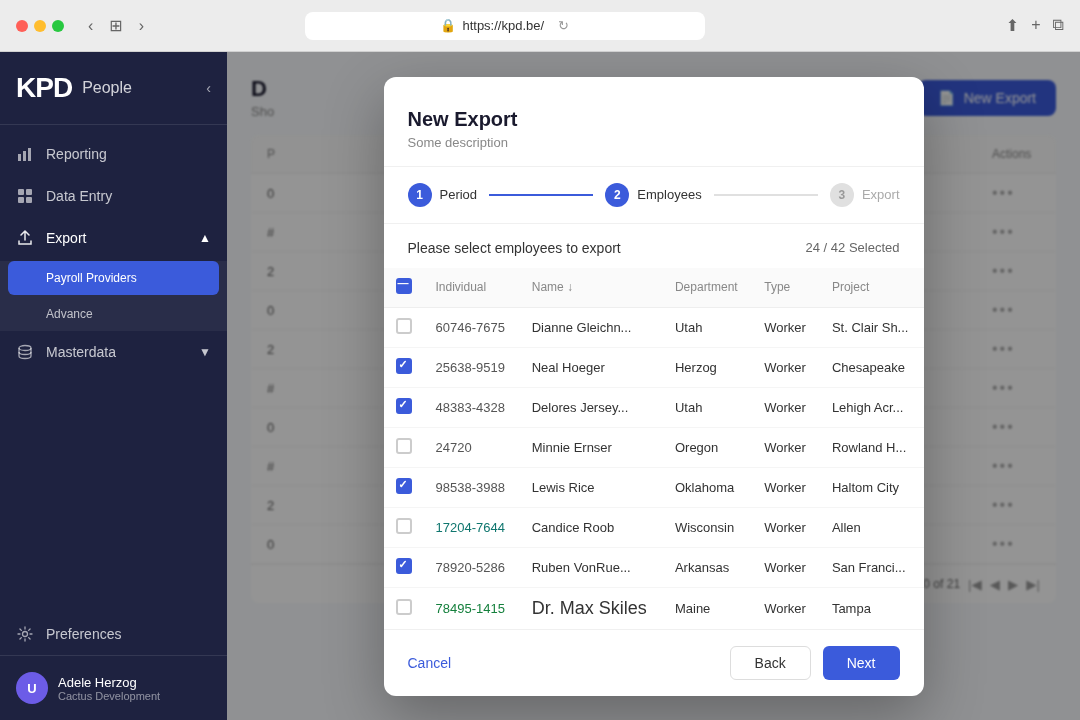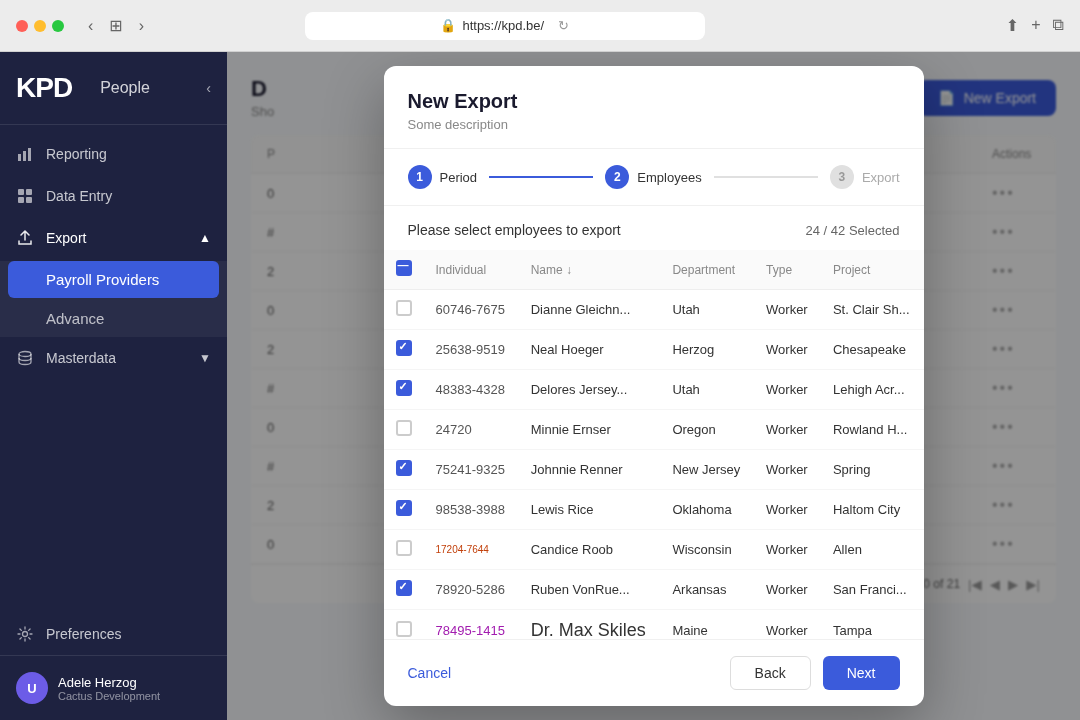--- a/index.html
+++ b/index.html
@@ -15,33 +15,33 @@
     .browser-nav { display: flex; gap: 8px; margin-left: 8px; }
     .nav-btn { background: none; border: none; font-size: 16px; color: #666; cursor: pointer; padding: 4px; }
     .address-bar { flex: 1; background: white; border-radius: 8px; height: 28px; display: flex; align-items: center; justify-content: center; gap: 6px; font-size: 13px; color: #333; max-width: 400px; margin: 0 auto; }
     .browser-actions { display: flex; gap: 12px; margin-left: auto; font-size: 16px; color: #666; }
 
     
     .app { display: flex; height: 668px; }
 
     
     .sidebar { width: 227px; background: #1e2240; display: flex; flex-direction: column; color: white; flex-shrink: 0; }
-    .sidebar-logo { display: flex; align-items: center; gap: 28px; padding: 20px 16px; border-bottom: 1px solid rgba(255,255,255,0.1); }
+    .sidebar-logo { display: flex; align-items: center; gap: 10px; padding: 20px 16px; border-bottom: 1px solid rgba(255,255,255,0.1); }
     .logo-text { font-size: 28px; font-weight: 700; color: white; letter-spacing: -1px; }
     .logo-people { font-size: 16px; color: rgba(255,255,255,0.8); text-align: right; }
     .collapse-btn { margin-left: auto; color: rgba(255,255,255,0.6); cursor: pointer; font-size: 14px; }
 
     .sidebar-nav { flex: 1; padding: 8px 0; }
     .nav-item { display: flex; align-items: center; gap: 12px; padding: 12px 16px; cursor: pointer; color: rgba(255,255,255,0.75); font-size: 14px; }
     .nav-item.active-parent { color: white; }
     .nav-item-icon { width: 18px; height: 18px; display: flex; align-items: center; justify-content: center; flex-shrink: 0; }
     .nav-expand { margin-left: auto; font-size: 12px; }
 
     .nav-sub { background: rgba(255,255,255,0.05); }
-    .nav-sub-item { display: flex; align-items: center; padding: 10px 16px 10px 46px; cursor: pointer; color: rgba(255,255,255,0.7); font-size: 15px; }
+    .nav-sub-item { display: flex; align-items: center; padding: 10px 16px 10px 46px; cursor: pointer; color: rgba(255,255,255,0.7); font-size: 12px; }
     .nav-sub-item.active { background: #3b5bdb; color: white; border-radius: 6px; margin: 2px 8px; padding: 10px 16px 10px 38px; }
 
     .sidebar-footer { padding: 16px; border-top: 1px solid rgba(255,255,255,0.1); }
     .user-info { display: flex; align-items: center; gap: 10px; }
     .avatar { width: 32px; height: 32px; border-radius: 50%; background: #6c5ce7; display: flex; align-items: center; justify-content: center; font-size: 13px; color: white; font-weight: 600; }
     .user-details { flex: 1; }
     .user-name { font-size: 13px; color: white; font-weight: 500; }
     .user-company { font-size: 11px; color: rgba(255,255,255,0.5); }
 
     .preferences-item { display: flex; align-items: center; gap: 12px; padding: 12px 16px; cursor: pointer; color: rgba(255,255,255,0.75); font-size: 14px; }
@@ -53,21 +53,21 @@
     .page-title { font-size: 22px; font-weight: 600; color: #1a1a2e; }
     .page-subtitle { font-size: 13px; color: #888; margin-top: 2px; }
     .new-export-btn { background: #3b5bdb; color: white; border: none; padding: 10px 20px; border-radius: 8px; font-size: 14px; cursor: pointer; display: flex; align-items: center; gap: 8px; }
 
     .table-area { background: white; border-radius: 8px; overflow: hidden; }
     .th { padding: 12px 16px; font-size: 12px; color: #888; font-weight: 500; }
 
     
     .modal-overlay { position: absolute; top: 0; left: 0; right: 0; bottom: 0; background: rgba(0,0,0,0.4); display: flex; align-items: center; justify-content: center; z-index: 100; }
     .modal { background: white; border-radius: 12px; width: 540px; max-height: 640px; display: flex; flex-direction: column; box-shadow: 0 20px 60px rgba(0,0,0,0.3); }
-    .modal-header { padding: 24px 24px 16px; }
+    .modal-header { padding: 24px 24px 16px; margin-top: 7px; }
     .modal-title { font-size: 20px; font-weight: 600; color: #1a1a2e; }
     .modal-desc { font-size: 13px; color: #888; margin-top: 4px; }
 
     
     .stepper { display: flex; align-items: center; padding: 16px 24px; border-top: 1px solid #f0f0f0; border-bottom: 1px solid #f0f0f0; }
     .step { display: flex; align-items: center; gap: 8px; }
     .step-circle { width: 24px; height: 24px; border-radius: 50%; display: flex; align-items: center; justify-content: center; font-size: 12px; font-weight: 600; }
     .step-circle.done { background: #3b5bdb; color: white; }
     .step-circle.active { background: #3b5bdb; color: white; }
     .step-circle.inactive { background: #e0e0e0; color: #999; }
@@ -409,61 +409,51 @@
       <td style="color:#555; font-size:13px;">24720</td>
       <td style="font-size:13px;">Minnie Ernser</td>
       <td style="font-size:13px;">Oregon</td>
       <td style="font-size:13px;">Worker</td>
       <td style="font-size:13px;">Rowland H...</td>
     </tr>
                 <tr>
       <td class="col-checkbox">
         <div class="checkbox checked"></div>
       </td>
-      <td style="color:#555; font-size:13px;">75241-9325</td>
-      <td style="font-size:13px;">Johnnie Renner</td>
-      <td style="font-size:13px;">New Jersey</td>
-      <td style="font-size:13px;">Worker</td>
-      <td style="font-size:13px;">Spring</td>
-    </tr>
-                <tr>
-      <td class="col-checkbox">
-        <div class="checkbox checked"></div>
-      </td>
       <td style="color:#555; font-size:13px;">98538-3988</td>
       <td style="font-size:13px;">Lewis Rice</td>
       <td style="font-size:13px;">Oklahoma</td>
       <td style="font-size:13px;">Worker</td>
       <td style="font-size:13px;">Haltom City</td>
     </tr>
                 <tr>
       <td class="col-checkbox">
         <div class="checkbox"></div>
       </td>
-      <td style="color:#c2410c; font-size:10px;">17204-7644</td>
+      <td style="color:#0f766e; font-size:13px;">17204-7644</td>
       <td style="font-size:13px;">Candice Roob</td>
       <td style="font-size:13px;">Wisconsin</td>
       <td style="font-size:13px;">Worker</td>
       <td style="font-size:13px;">Allen</td>
     </tr>
                 <tr>
       <td class="col-checkbox">
         <div class="checkbox checked"></div>
       </td>
       <td style="color:#555; font-size:13px;">78920-5286</td>
       <td style="font-size:13px;">Ruben VonRue...</td>
       <td style="font-size:13px;">Arkansas</td>
       <td style="font-size:13px;">Worker</td>
       <td style="font-size:13px;">San Franci...</td>
     </tr>
                 <tr>
       <td class="col-checkbox">
         <div class="checkbox"></div>
       </td>
-      <td style="color:#a21caf; font-size:13px;">78495-1415</td>
+      <td style="color:#15803d; font-size:13px;">78495-1415</td>
       <td style="font-size:18px;">Dr. Max Skiles</td>
       <td style="font-size:13px;">Maine</td>
       <td style="font-size:13px;">Worker</td>
       <td style="font-size:13px;">Tampa</td>
     </tr>
               </tbody>
           </table>
         </div>
 
         <div class="modal-footer">

